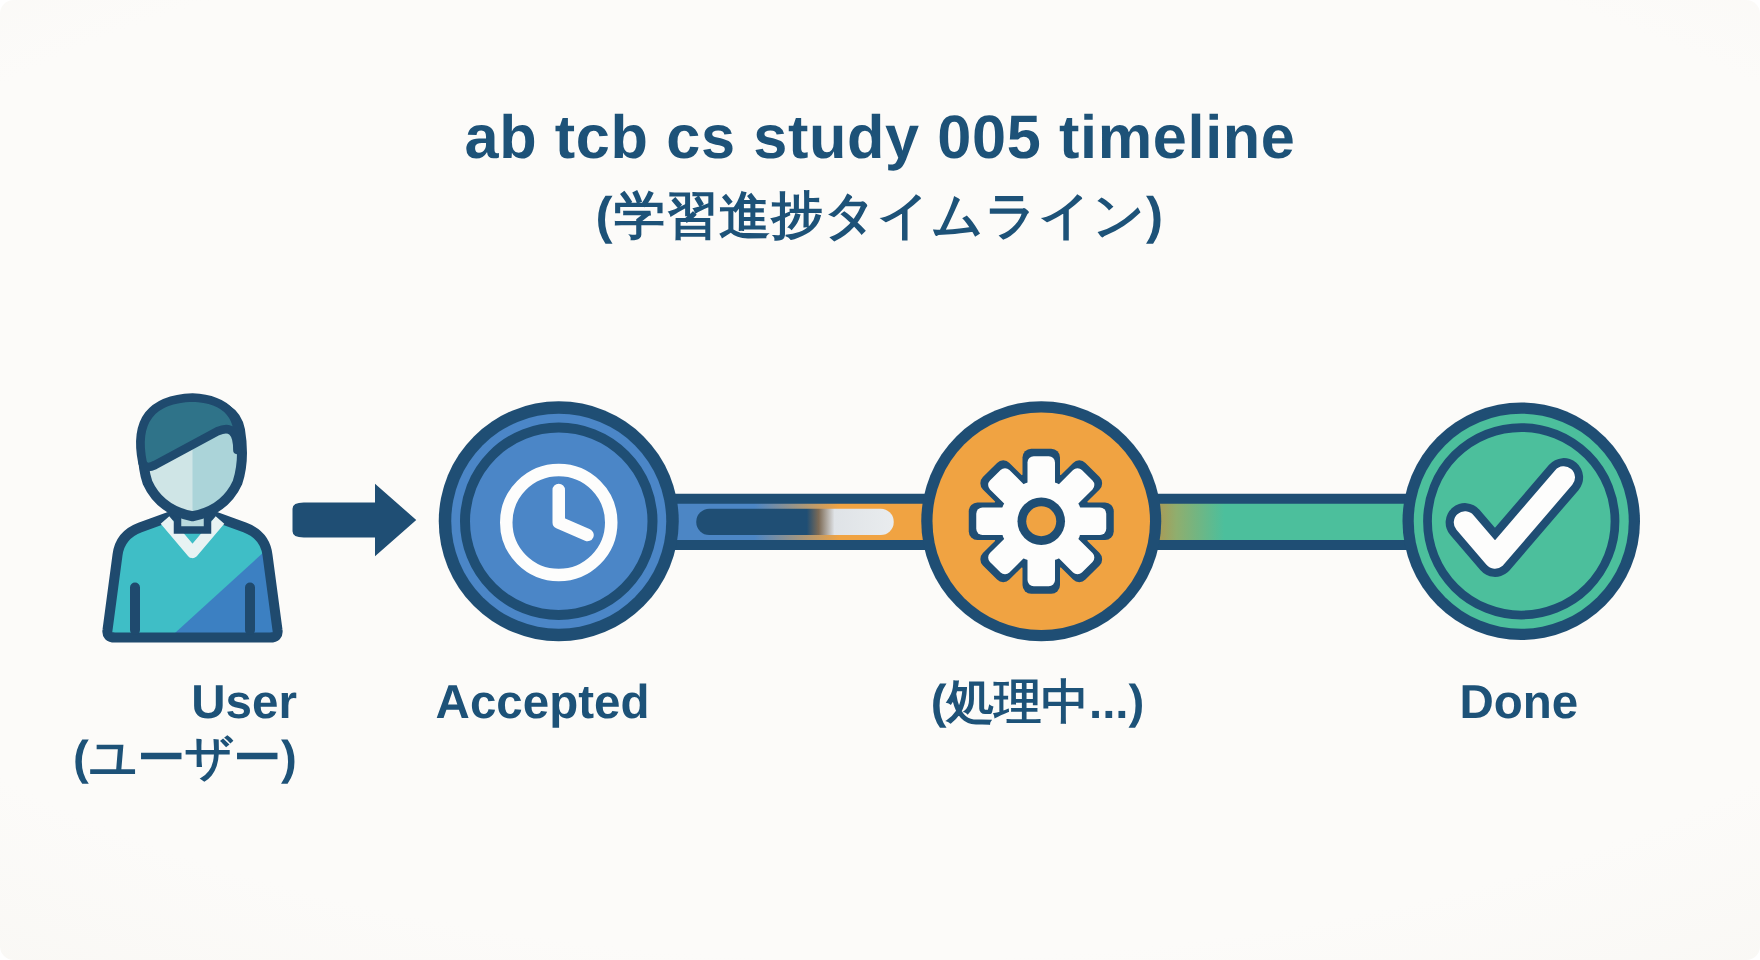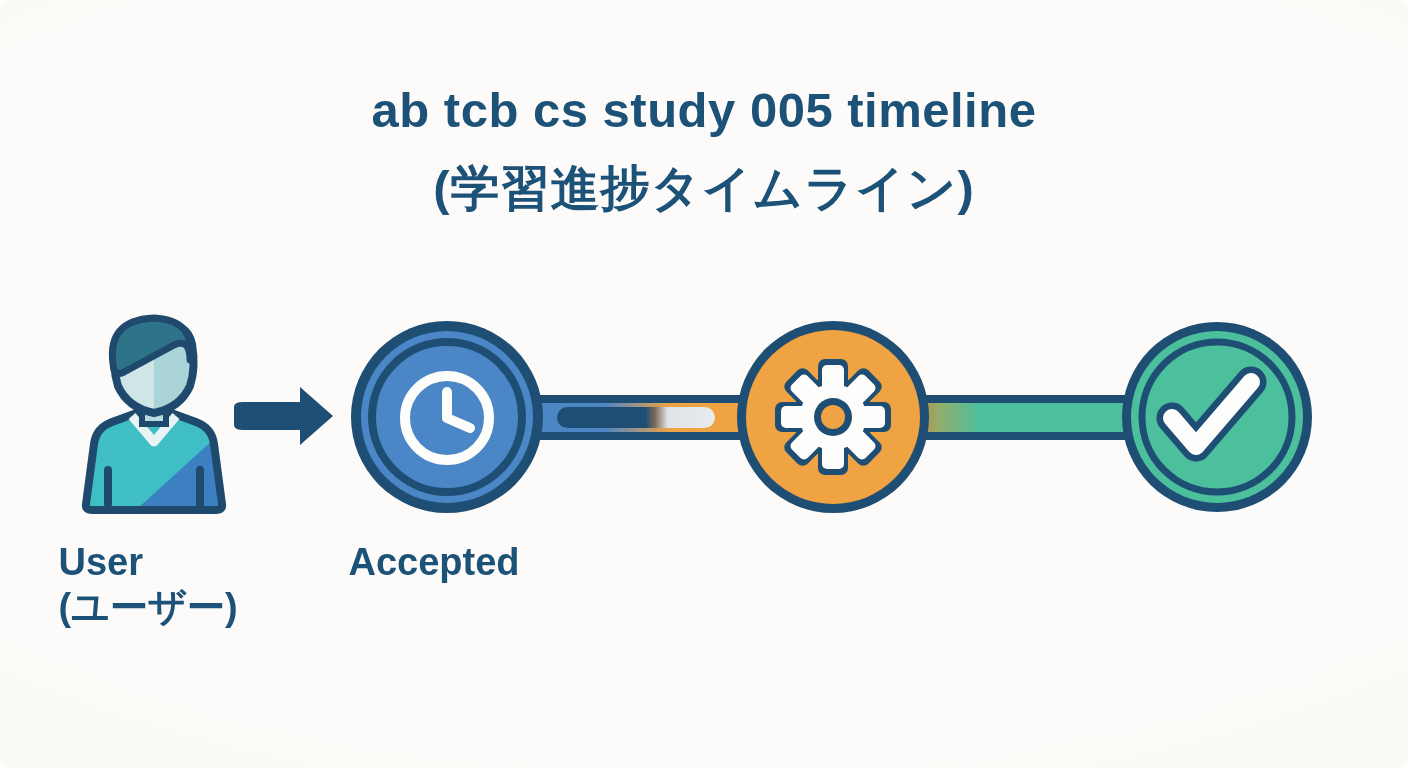--- a/index.html
+++ b/index.html
@@ -14,26 +14,26 @@
     border-radius:11px;
   }
   .title-block{
     position:absolute;left:0;top:82;width:100%;
     top:82px;
     text-align:center;
     font-weight:700;
     line-height:1.18;
   }
   .title-line1{font-size:49px;letter-spacing:0.5px;}
-  .title-line2{font-size:49px;margin-top:20px;letter-spacing:1px;}
+  .title-line2{font-size:41px;margin-top:8px;letter-spacing:1px;}
   .diagram-svg{position:absolute;left:0;top:0;}
   .step-label{
     position:absolute;top:540px;
     transform:translateX(-50%);
-    text-align:left;
+    text-align:right;
     font-weight:700;
     font-size:38px;
     line-height:45px;
     white-space:nowrap;
   }
   .fill-navy{fill:var(--outline-navy,#1f4e74);}
   .stroke-navy{stroke:var(--outline-navy,#1f4e74);}
   .fill-blue{fill:var(--accent-blue,#4b86c7);}
   .fill-orange{fill:var(--accent-orange,#f0a342);}
   .fill-green{fill:var(--accent-green,#4cbf9c);}
@@ -153,17 +153,19 @@
   </svg>
 
   <div class="step-label" style="left:148px">
     <div>User</div>
     <div>(ユーザー)</div>
   </div>
   <div class="step-label" style="left:434px">
     <div>Accepted</div>
   </div>
   <div class="step-label" style="left:830px">
+    <div>(処理中...)</div>
   </div>
   <div class="step-label" style="left:1215px">
+    <div>Done</div>
   </div>
 
 </div>
 
 </body></html>

